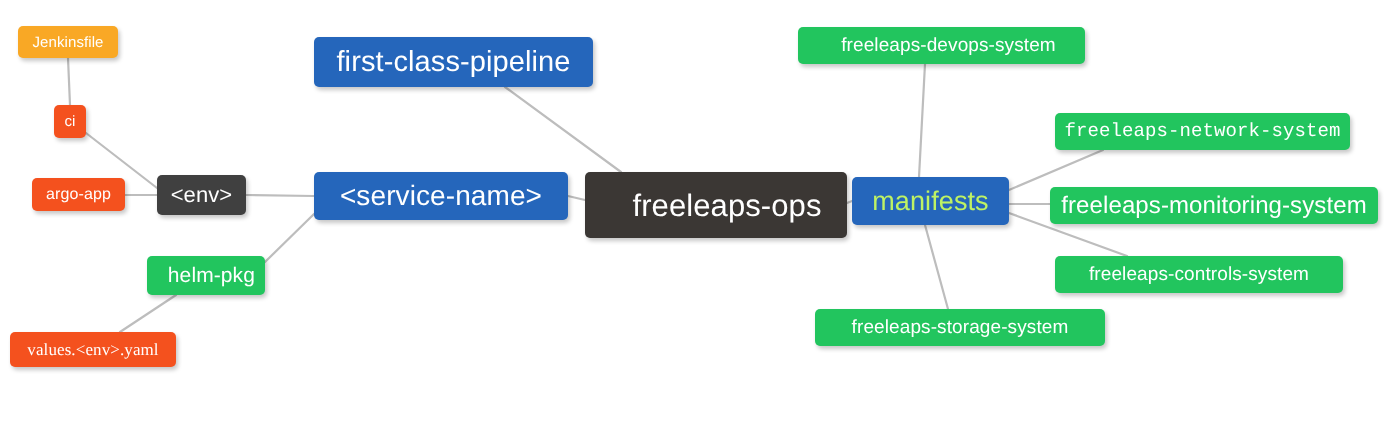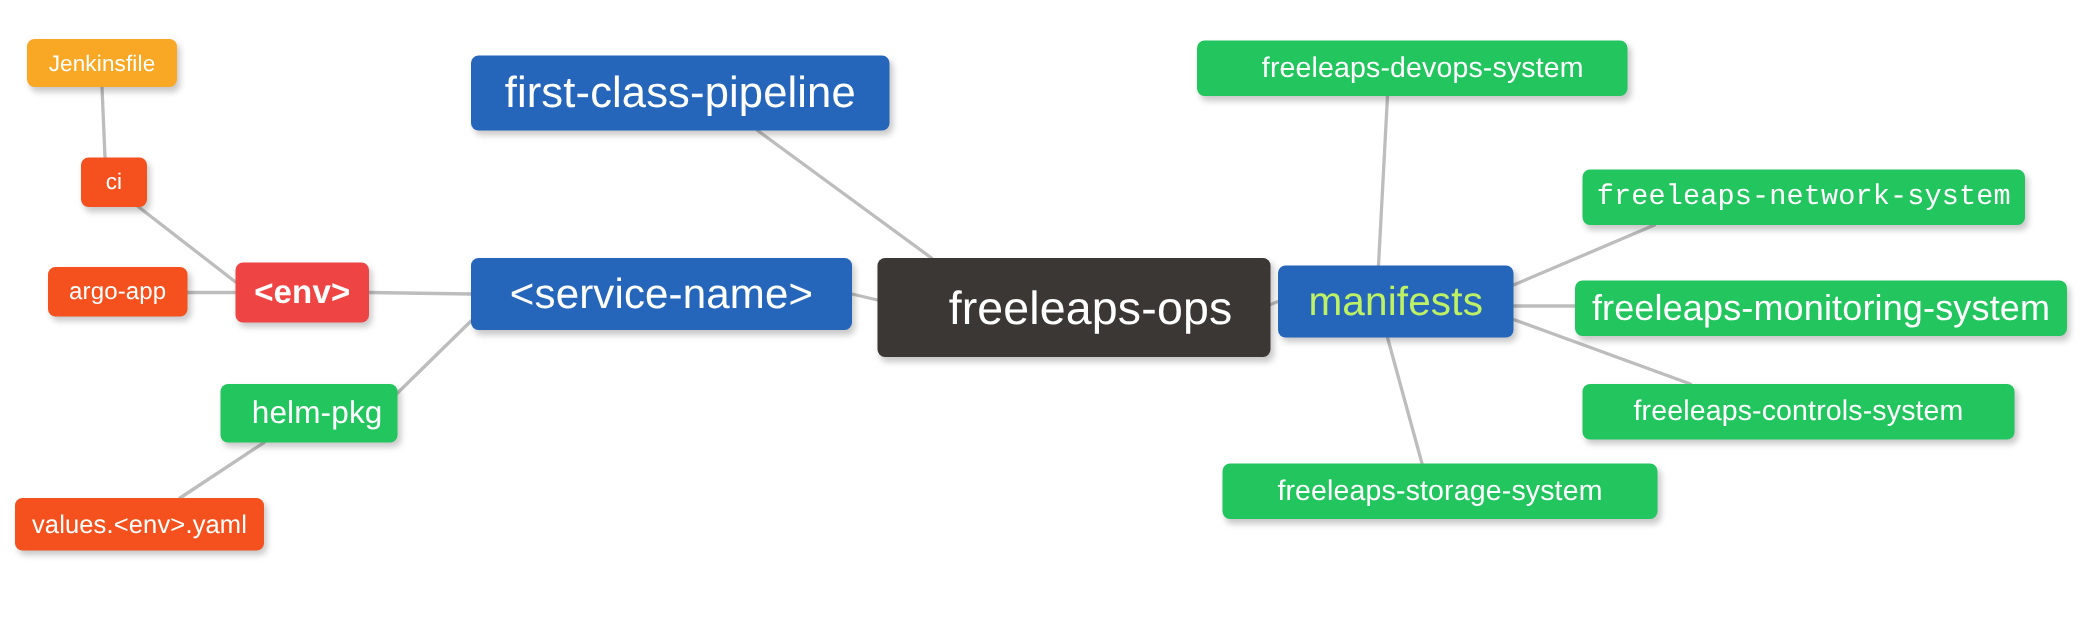--- a/index.html
+++ b/index.html
@@ -63,33 +63,33 @@
       <line x1="1009" y1="190" x2="1103" y2="150" stroke="#bdbdbd" stroke-width="2.2" stroke-linecap="round"></line>
       <line x1="1009" y1="204" x2="1050" y2="204" stroke="#bdbdbd" stroke-width="2.2" stroke-linecap="round"></line>
       <line x1="1009" y1="213" x2="1127" y2="256" stroke="#bdbdbd" stroke-width="2.2" stroke-linecap="round"></line>
       <line x1="925" y1="225" x2="948" y2="309" stroke="#bdbdbd" stroke-width="2.2" stroke-linecap="round"></line>
     </svg>
 
   <div id="node-layer">
       <div class="node" style="left: 18px; top: 26px; width: 100px; height: 32px; background: rgb(249, 168, 37); color: rgb(255, 255, 255); font-size: 15px;">
         <span class="node-label">Jenkinsfile</span>
       </div>
-      <div class="node" style="left: 54px; top: 105px; width: 44px; height: 33px; background: rgb(244, 81, 30); color: rgb(255, 255, 255); font-size: 15px;">
+      <div class="node" style="left: 54px; top: 105px; width: 32px; height: 33px; background: rgb(244, 81, 30); color: rgb(255, 255, 255); font-size: 15px;">
         <span class="node-label">ci</span>
       </div>
       <div class="node" style="left: 32px; top: 178px; width: 93px; height: 33px; background: rgb(244, 81, 30); color: rgb(255, 255, 255); font-size: 16px;">
         <span class="node-label">argo-app</span>
       </div>
-      <div class="node" style="left: 157px; top: 175px; width: 89px; height: 40px; background: #ef4444; color: rgb(255, 255, 255); font-size: 22px; font-weight: bold;">
+      <div class="node" style="left: 157px; top: 175px; width: 89px; height: 40px; background: #404040; color: rgb(255, 255, 255); font-size: 22px;">
         <span class="node-label">&lt;env&gt;</span>
       </div>
       <div class="node" style="left: 147px; top: 256px; width: 118px; height: 39px; background: rgb(34, 197, 94); color: rgb(255, 255, 255); font-size: 21px; justify-content: flex-end;">
         <span class="node-label">helm-pkg</span>
       </div>
-      <div class="node" style="left: 10px; top: 332px; width: 166px; height: 35px; background: rgb(244, 81, 30); color: rgb(255, 255, 255); font-size: 17px;">
+      <div class="node" style="left: 10px; top: 332px; width: 166px; height: 35px; background: rgb(244, 81, 30); color: rgb(255, 255, 255); font-size: 17px; font-family: Liberation Serif, serif;">
         <span class="node-label">values.&lt;env&gt;.yaml</span>
       </div>
       <div class="node" style="left: 314px; top: 37px; width: 279px; height: 50px; background: rgb(37, 102, 187); color: rgb(255, 255, 255); font-size: 29px;">
         <span class="node-label">first-class-pipeline</span>
       </div>
       <div class="node" style="left: 314px; top: 172px; width: 254px; height: 48px; background: rgb(37, 102, 187); color: rgb(255, 255, 255); font-size: 28px;">
         <span class="node-label">&lt;service-name&gt;</span>
       </div>
       <div class="node" style="left: 585px; top: 172px; width: 262px; height: 66px; background: rgb(59, 55, 52); color: rgb(255, 255, 255); font-size: 31px; padding-left: 32px;">
         <span class="node-label">freeleaps-ops</span>

